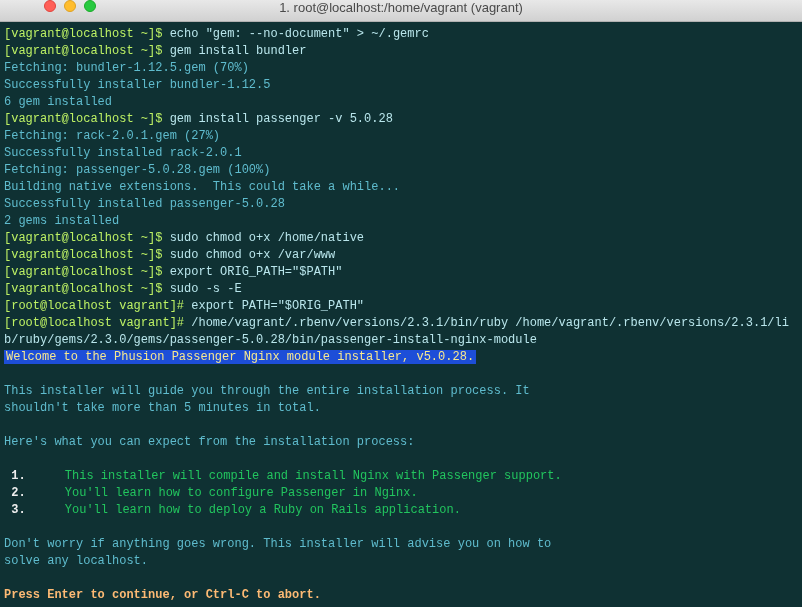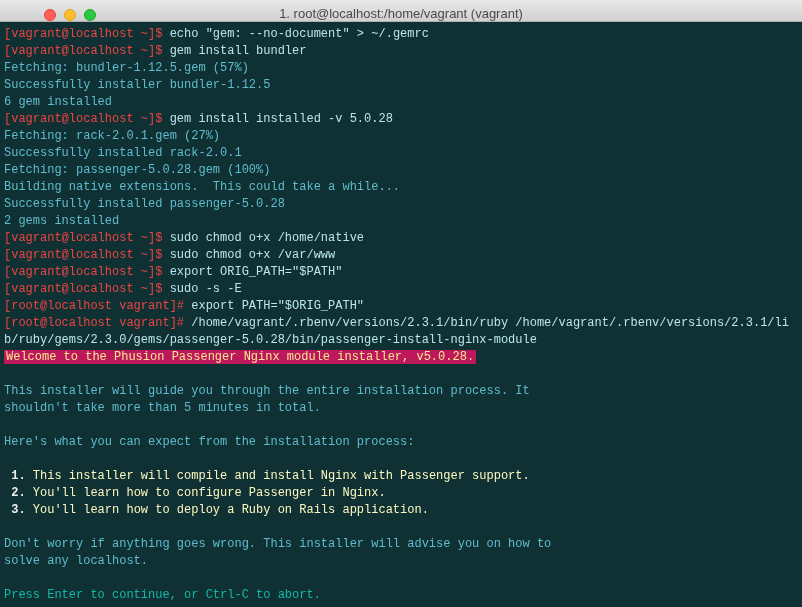--- a/index.html
+++ b/index.html
@@ -12,21 +12,21 @@
       font-family: -apple-system, BlinkMacSystemFont, "Helvetica Neue", sans-serif;
       width: 802px;
       height: 607px;
       overflow: hidden;
     }
     .titlebar {
       height: 22px;
       background: linear-gradient(to bottom, #e8e8e8, #d1d1d1);
       border-bottom: 1px solid #b1b1b1;
       display: flex;
-      align-items: flex-end;
+      align-items: flex-start;
       position: relative;
       padding-left: 36px;
     }
     .traffic-lights {
       display: flex;
       gap: 8px;
       margin-left: 8px;
     }
     .light {
       width: 12px;
@@ -51,60 +51,61 @@
       height: calc(607px - 22px);
       overflow: hidden;
       font-family: Menlo, Monaco, "Courier New", monospace;
       font-size: 12px;
       line-height: 17px;
     }
     .terminal-content {
       white-space: pre-wrap;
       word-break: break-all;
     }
-    .prompt-user { color: #ef4444; text-align: center; }
+    .prompt-user { color: #bef264; text-align: center; }
     .cmd { color: #b9e6ec; }
     .output { color: #5fbcce; }
     .welcome-banner {
-      background: #be185d;
+      background: #1d4ed8;
       color: #f7e890;
       padding: 0 2px;
       display: inline;
     }
     .step-num {
       color: #eeeeee;
       font-weight: bold;
     }
     .step-text {
-      color: #fef9c3;
+      color: #22c55e;
+      margin-left: 32px;
     }
     .final-line {
-      color: #14b8a6;
-      font-weight: normal;
+      color: #fdba74;
+      font-weight: bold;
     }
   </style>
 </head>
 <body>
 
 <div class="titlebar">
   <div class="traffic-lights">
     <div class="light red"></div>
     <div class="light yellow"></div>
     <div class="light green"></div>
   </div>
   <div class="title">1. root@localhost:/home/vagrant (vagrant)</div>
 </div>
 
 <div class="terminal">
 <div class="terminal-content"><span class="prompt-user">[vagrant@localhost ~]$ </span><span class="cmd">echo "gem: --no-document" &gt; ~/.gemrc</span>
 <span class="prompt-user">[vagrant@localhost ~]$ </span><span class="cmd">gem install bundler</span>
-<span class="output">Fetching: bundler-1.12.5.gem (57%)</span>
+<span class="output">Fetching: bundler-1.12.5.gem (70%)</span>
 <span class="output">Successfully installer bundler-1.12.5</span>
 <span class="output">6 gem installed</span>
-<span class="prompt-user">[vagrant@localhost ~]$ </span><span class="cmd">gem install installed -v 5.0.28</span>
+<span class="prompt-user">[vagrant@localhost ~]$ </span><span class="cmd">gem install passenger -v 5.0.28</span>
 <span class="output">Fetching: rack-2.0.1.gem (27%)</span>
 <span class="output">Successfully installed rack-2.0.1</span>
 <span class="output">Fetching: passenger-5.0.28.gem (100%)</span>
 <span class="output">Building native extensions.  This could take a while...</span>
 <span class="output">Successfully installed passenger-5.0.28</span>
 <span class="output">2 gems installed</span>
 <span class="prompt-user">[vagrant@localhost ~]$ </span><span class="cmd">sudo chmod o+x /home/native</span>
 <span class="prompt-user">[vagrant@localhost ~]$ </span><span class="cmd">sudo chmod o+x /var/www</span>
 <span class="prompt-user">[vagrant@localhost ~]$ </span><span class="cmd">export ORIG_PATH="$PATH"</span>
 <span class="prompt-user">[vagrant@localhost ~]$ </span><span class="cmd">sudo -s -E</span>

